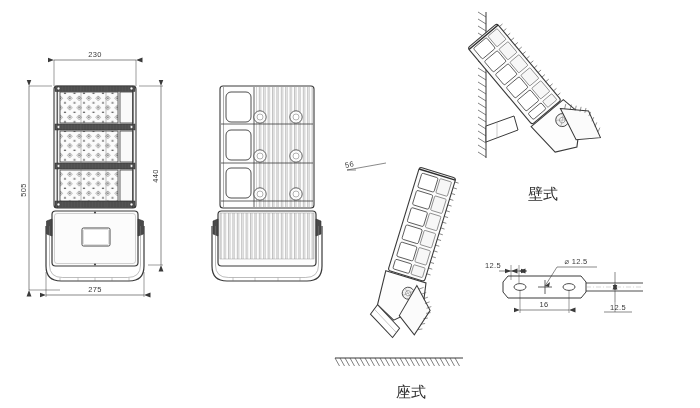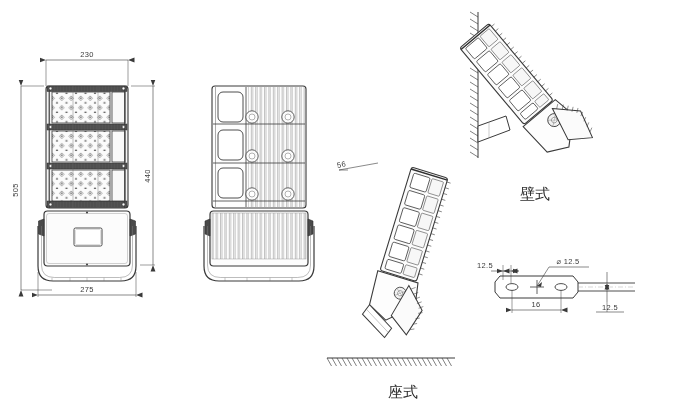--- a/index.html
+++ b/index.html
@@ -4,21 +4,21 @@
 <title>LED Flood Light Dimensional Drawing</title>
 <style>
   html,body{margin:0;padding:0;}
   body{
     width:700px;height:408px;
     background:#ffffff;
     font-family:"Liberation Sans", sans-serif;
     overflow:hidden;
     position:relative;
   }
-  #sheet{position:absolute;left:0;top:0;width:656px;height:408px;text-decoration:underline;}
+  #sheet{position:absolute;left:8px;top:0;width:656px;height:408px;text-decoration:underline;}
   svg{display:block;}
   .dimtxt{
     font-family:"Liberation Sans", sans-serif;
     font-size:7.5px;
     fill:#3a3a3a;
     letter-spacing:0.3px;
   }
   .cjk{
     font-family:"DejaVu Sans", sans-serif;
     font-size:15px;

